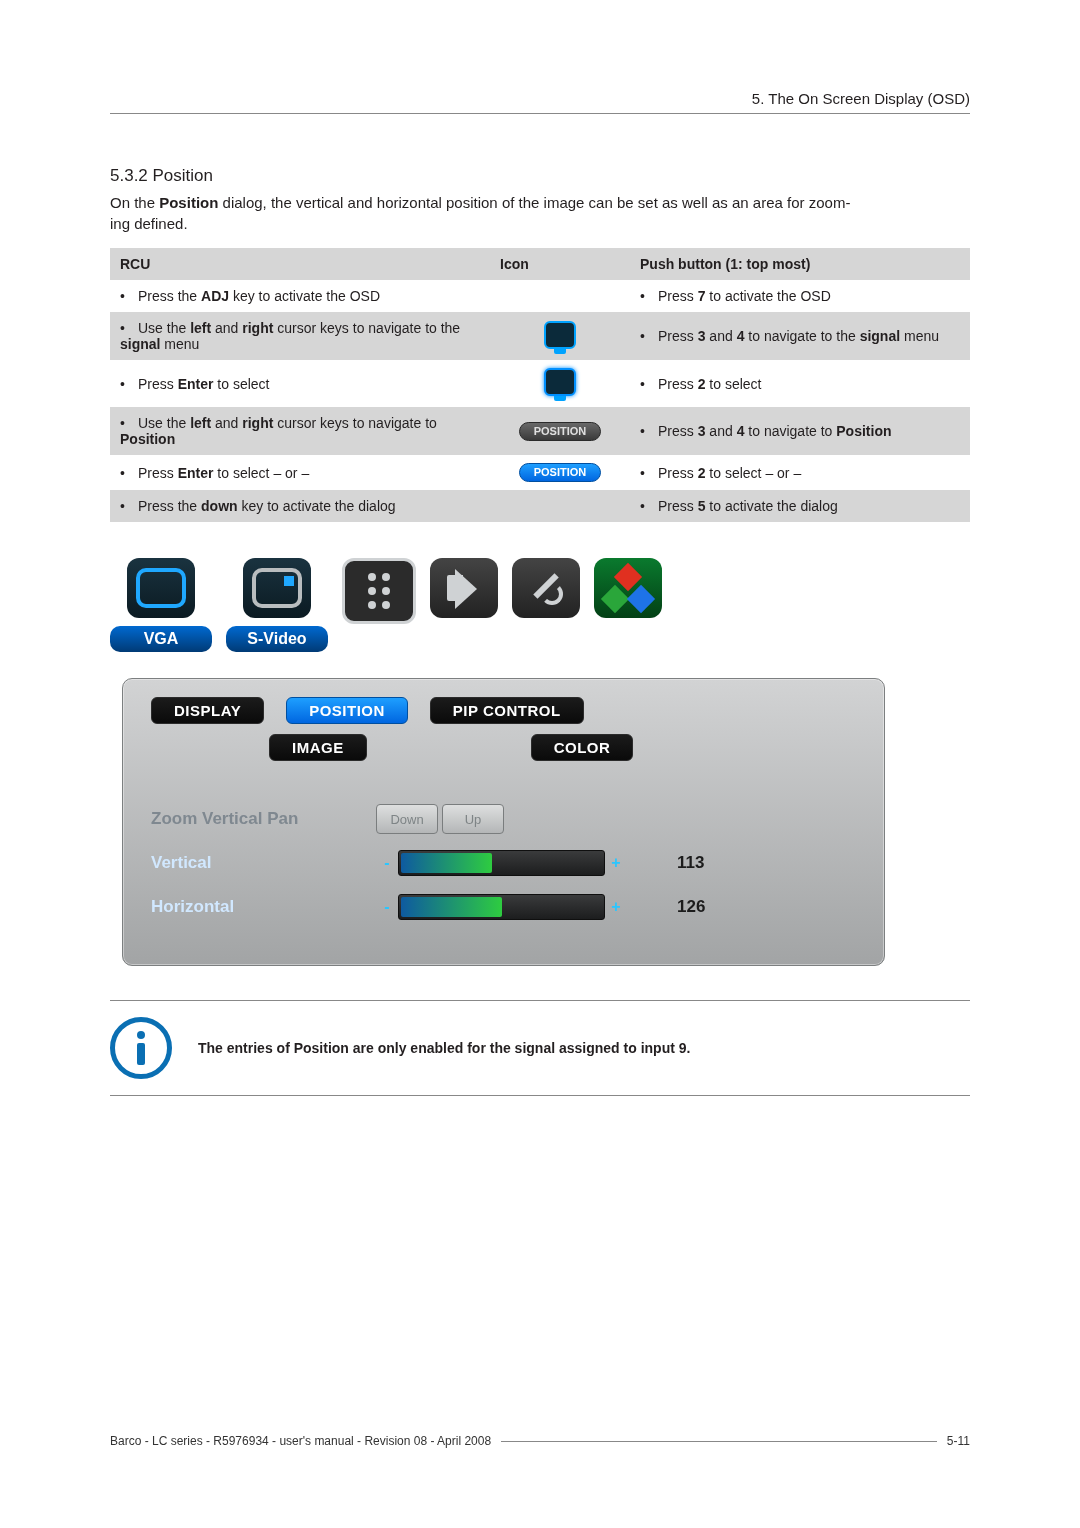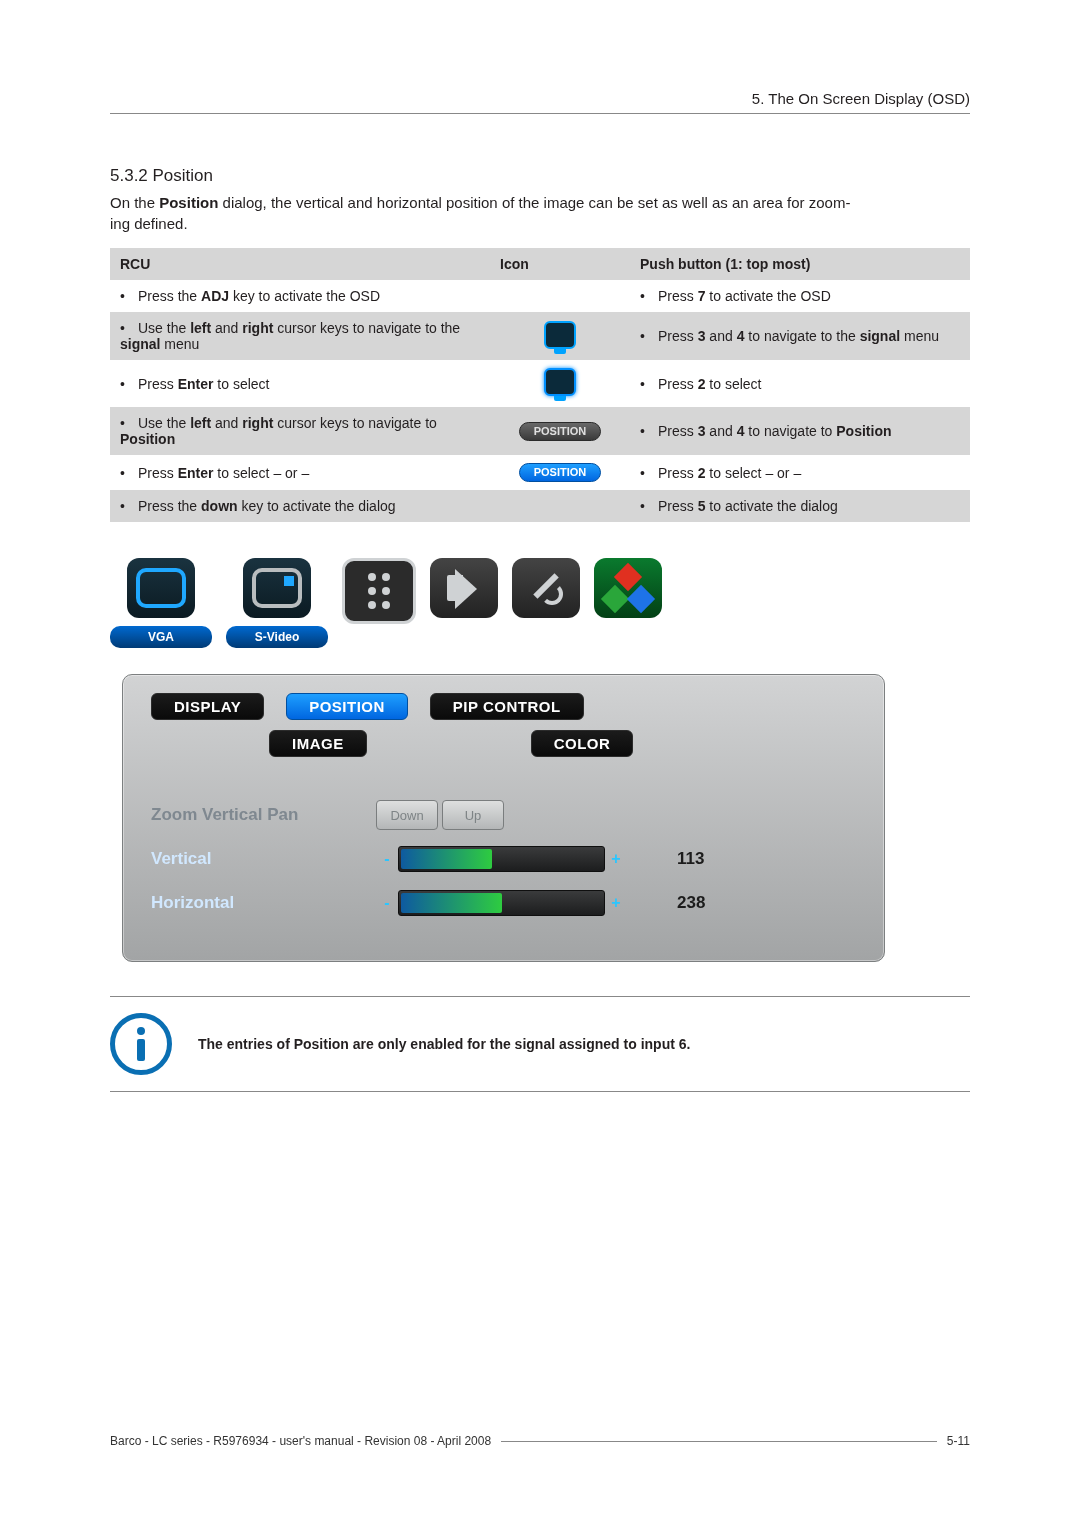--- a/index.html
+++ b/index.html
@@ -89,21 +89,21 @@
   .tab-icon {
     width:68px; height:60px; border-radius:12px; position:relative; overflow:hidden;
     background:linear-gradient(#1a3340,#0b1a22);
     display:flex; align-items:center; justify-content:center;
   }
   .tab-icon.flat { background:#2b2b2b; }
   .tab-icon.flat-light { background:linear-gradient(#444,#222); }
   .tab-icon.green { background:linear-gradient(#0a7a2e,#034015); }
   .tab-label {
     min-width:74px; padding:4px 14px; border-radius:10px;
-    background:linear-gradient(#0069d0,#003a75); color:#fff; font-size:12px; font-weight:bold;
+    background:linear-gradient(#0069d0,#003a75); color:#fff; font-size:16px; font-weight:bold;
     text-align:center;
   }
   
   .gly-vga-frame { width:42px; height:32px; border:4px solid #1fa8ff; border-radius:10px; }
   .gly-sv { width:42px; height:32px; border:4px solid #b9bdbf; border-radius:10px; position:relative; }
   .gly-sv::after { content:""; position:absolute; top:4px; right:4px; width:10px; height:10px; background:#1fa8ff; }
   .gly-dots { display:grid; grid-template-columns:repeat(2,8px); gap:6px;}
   .gly-dots span { width:8px; height:8px; border-radius:50%; background:#cfd2d4; }
   .gly-arrow { position:relative; width:34px; height:34px; }
   .gly-arrow::before { content:""; position:absolute; left:0; top:4px; width:16px; height:26px; background:#cfd2d4; border-radius:2px 0 0 2px;}
@@ -306,34 +306,34 @@
           </div>
         </div>
         <div class="row">
           <div class="row-label hl">Horizontal</div>
           <div class="bar-wrap">
             <span class="bar-minus">-</span>
             <div class="bar-slot">
               <div class="bar-fill" style="width: 49.4118%; background: linear-gradient(to right, rgb(14, 90, 160), rgb(46, 204, 64));"></div>
             </div>
             <span class="bar-plus">+</span>
-            <span class="bar-value">238</span>
+            <span class="bar-value">126</span>
           </div>
         </div>
       </div>
   </div>
 
   <div class="info-blk">
     <div class="info-icon">
       <div style="display:flex;flex-direction:column;align-items:center;">
         <span class="i-dot"></span>
           <span class="i-bar"></span>
       </div>
     </div>
-    <div class="info-text">The entries of Position are only enabled for the signal assigned to input 6.</div>
+    <div class="info-text">The entries of Position are only enabled for the signal assigned to input 9.</div>
   </div>
 
   <div class="footer">
     <span>Barco - LC series - R5976934 - user's manual - Revision 08 - April 2008</span>
     <span class="ln"></span>
     <span>5-11</span>
   </div>
 </div>
 
 </body></html>

